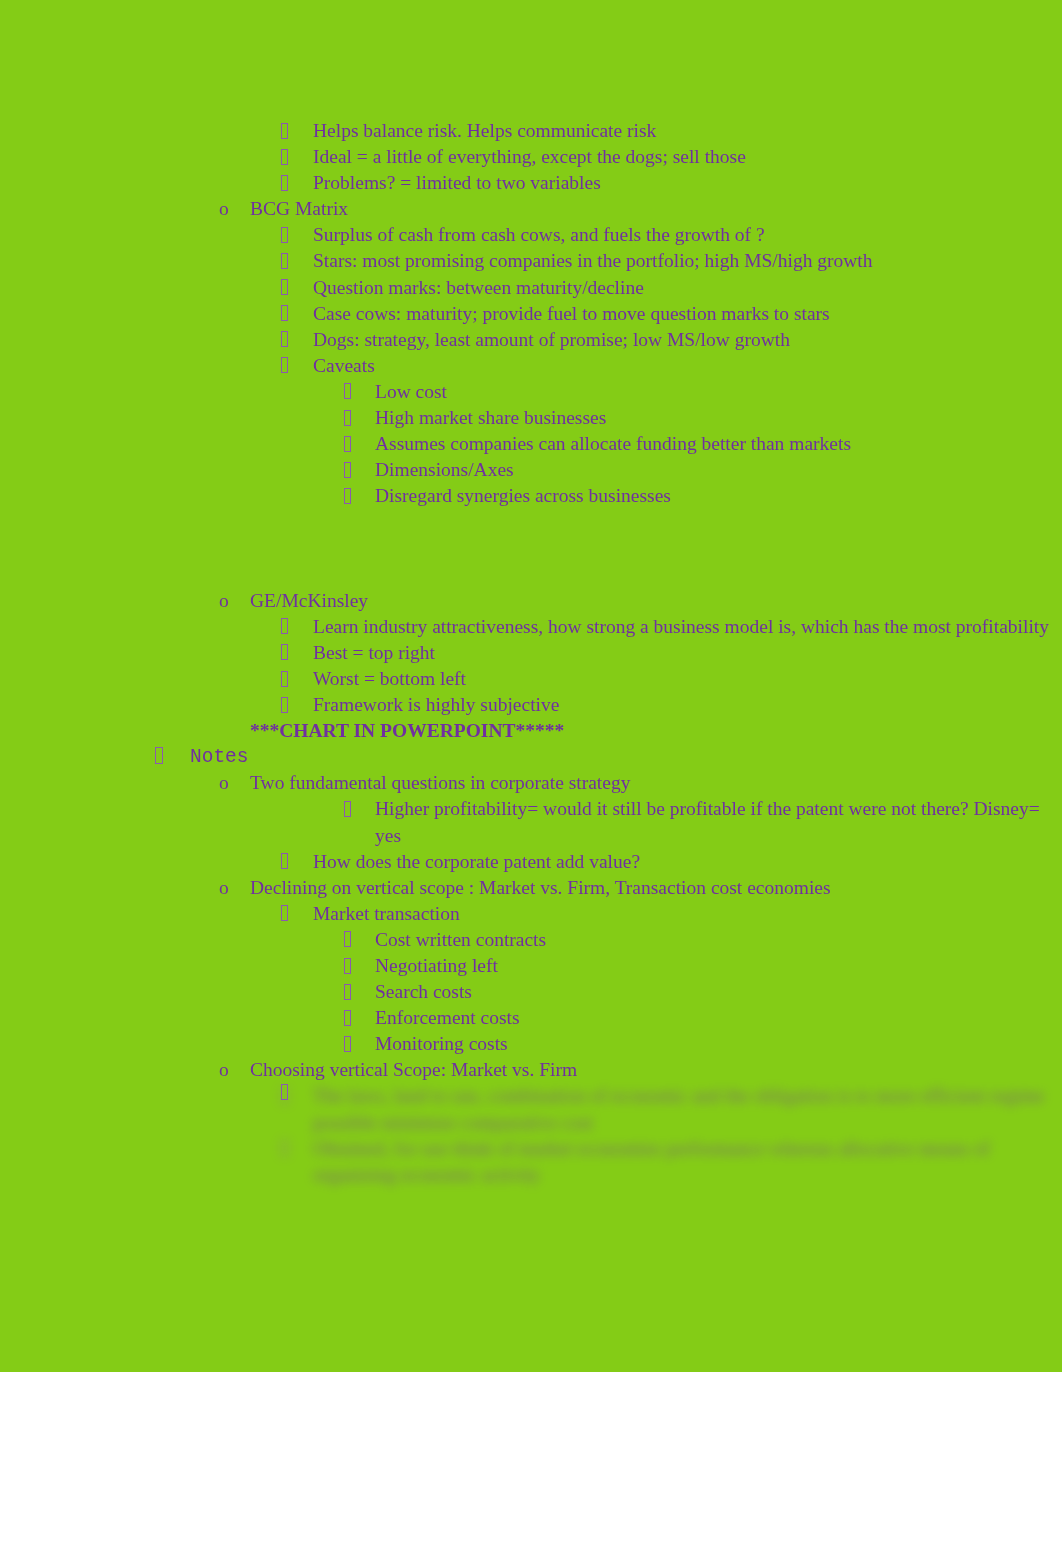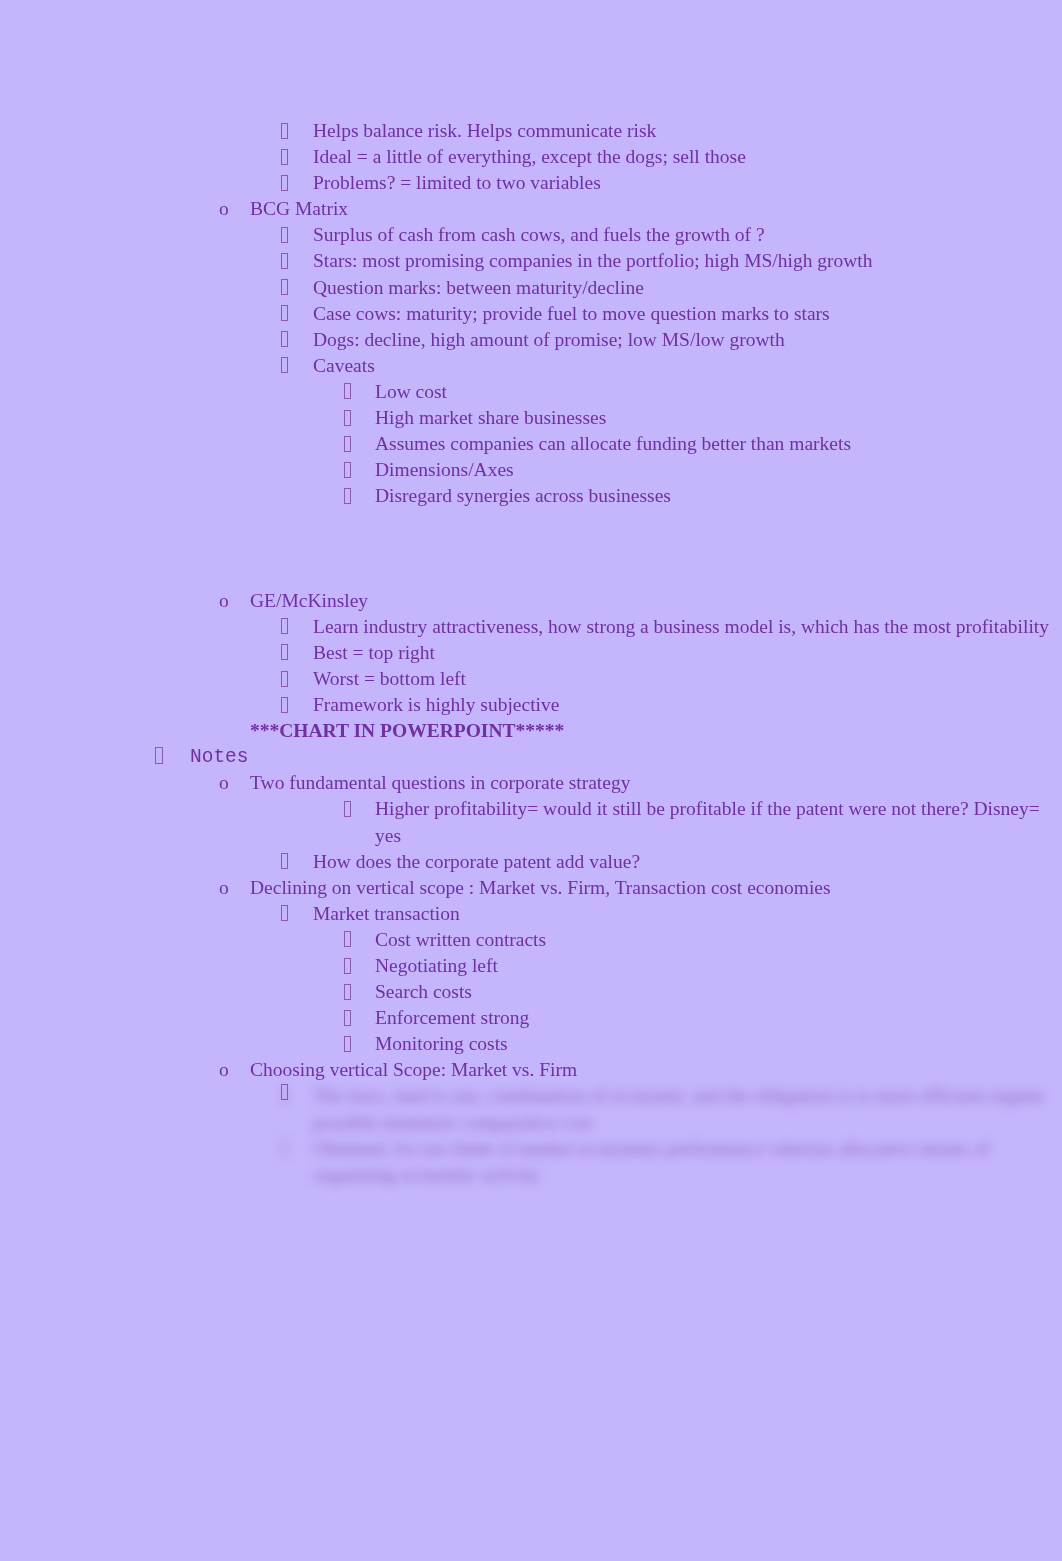--- a/index.html
+++ b/index.html
@@ -15,23 +15,23 @@
     font-family: "Liberation Serif", "DejaVu Serif", serif;
     color: #7030A0;
     -webkit-font-smoothing: antialiased;
   }
 
   .page {
     position: absolute;
     left: 0;
     top: 0;
     width: 1062px;
-    height: 1561px;
+    height: 1372px;
     overflow: hidden;
-    background: #c4b5fd;
+    background: #84cc16;
   }
 
   .doc-body {
     position: absolute;
     left: 0;
     top: 118px;
     width: 1062px;
   }
 
   
@@ -156,21 +156,21 @@
       <span class="txt">Question marks: between maturity/decline</span>
     </div>
 
     <div class="li lv3">
       <span class="marker"><span class="tofu tofu-l3"></span></span>
       <span class="txt">Case cows: maturity; provide fuel to move question marks to stars</span>
     </div>
 
     <div class="li lv3">
       <span class="marker"><span class="tofu tofu-l3"></span></span>
-      <span class="txt">Dogs: decline, high amount of promise; low MS/low growth</span>
+      <span class="txt">Dogs: strategy, least amount of promise; low MS/low growth</span>
     </div>
 
     <div class="li lv3">
       <span class="marker"><span class="tofu tofu-l3"></span></span>
       <span class="txt">Caveats</span>
     </div>
 
     <div class="li lv4">
       <span class="marker"><span class="tofu tofu-l4"></span></span>
       <span class="txt">Low cost</span>
@@ -269,21 +269,21 @@
       <span class="txt">Negotiating left</span>
     </div>
 
     <div class="li lv4">
       <span class="marker"><span class="tofu tofu-l4"></span></span>
       <span class="txt">Search costs</span>
     </div>
 
     <div class="li lv4">
       <span class="marker"><span class="tofu tofu-l4"></span></span>
-      <span class="txt">Enforcement strong</span>
+      <span class="txt">Enforcement costs</span>
     </div>
 
     <div class="li lv4">
       <span class="marker"><span class="tofu tofu-l4"></span></span>
       <span class="txt">Monitoring costs</span>
     </div>
 
     <div class="li lv2">
       <span class="marker omark">o</span>
       <span class="txt">Choosing vertical Scope: Market vs. Firm</span>

